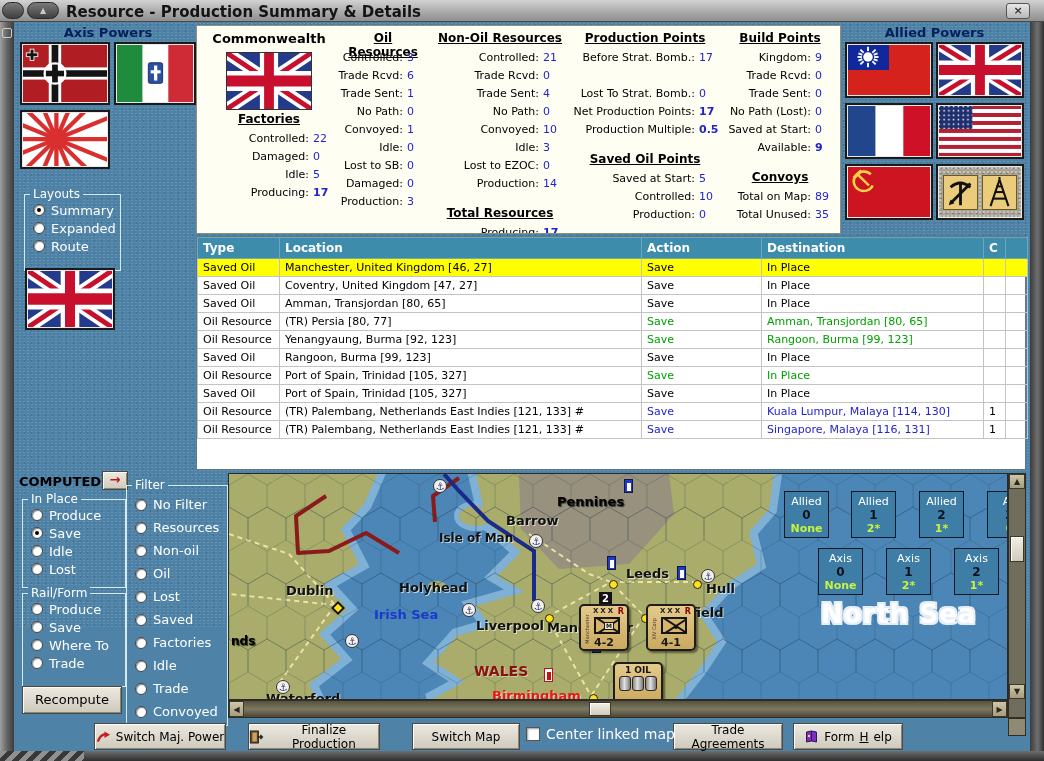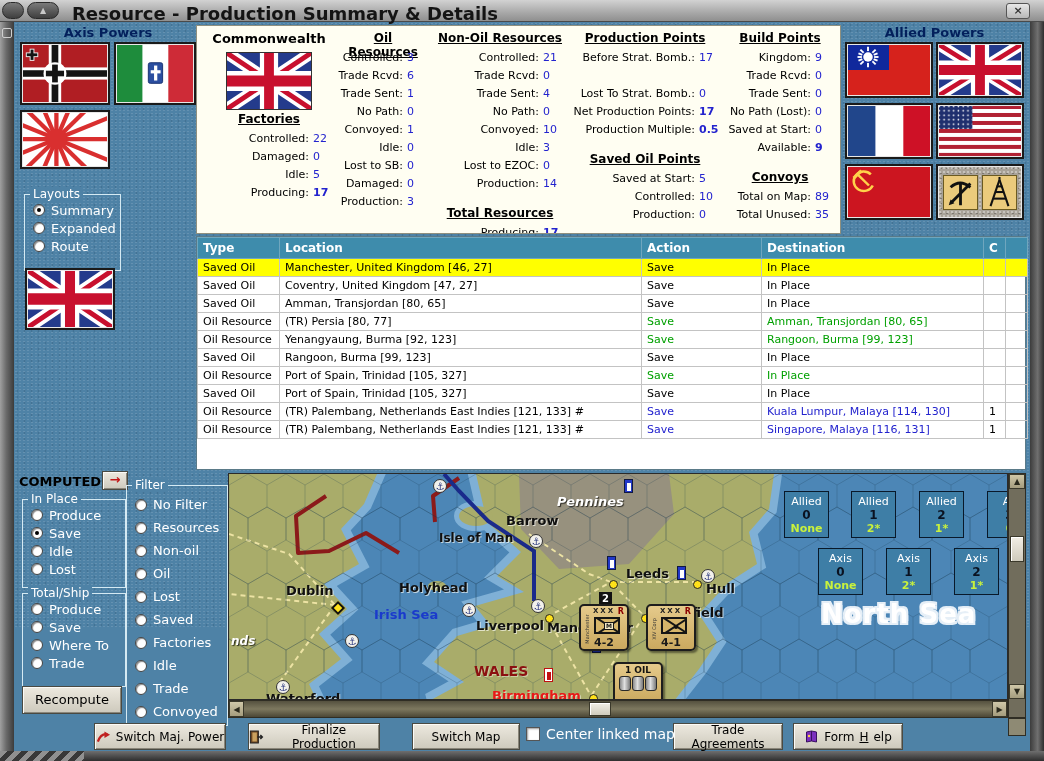--- a/index.html
+++ b/index.html
@@ -2,21 +2,21 @@
 <html><head>
 <meta charset="utf-8">
 <style>
   * { margin:0; padding:0; box-sizing:border-box; font-family:"DejaVu Sans", sans-serif; }
   html,body { background:#222; }
   #win { position:relative; width:1044px; height:761px; overflow:hidden; background:#4E82A6; }
 
   
   .titlebar { position:absolute; left:0; top:0; width:1044px; height:22px;
     background:linear-gradient(#d2d2d2,#a8a8a8 60%,#8f8f8f); border-bottom:1px solid #4a4a4a; z-index:50;}
-  .title-text { position:absolute; left:72px; top:3px; font-size:18px; font-weight:bold; color:#141414; }
+  .title-text { position:absolute; left:66px; top:3px; font-size:15px; font-weight:bold; color:#141414; }
   .sys-btn { position:absolute; top:2px; height:17px; border-radius:9px;
     background:linear-gradient(#7a7a7a,#3f3f3f); border:1px solid #2a2a2a; color:#c9c9c9;
     font-size:8px; text-align:center; line-height:15px; }
   .sys-btn.b1 { left:2px; width:22px; }
   .sys-btn.b2 { left:27px; width:32px; }
   .close-btn { position:absolute; left:1006px; top:3px; width:24px; height:16px;
     background:linear-gradient(#e8e8e8,#b8b8b8); border:1px solid #555; border-radius:3px;
     font-size:11px; font-weight:bold; color:#333; text-align:center; line-height:14px; }
   .frame-left { position:absolute; left:0; top:22px; width:14px; height:739px;
     background:linear-gradient(90deg,#a0a0a0,#6a6a6a 45%,#3c3c3c); z-index:40; }
@@ -99,21 +99,21 @@
   .arrow-btn { position:absolute; left:88px; top:449px; width:26px; height:19px;
     font-weight:bold; color:#C21616; font-size:13px; line-height:16px; }
   .recompute-btn { position:absolute; left:8px; top:664px; width:100px; height:28px; line-height:26px; }
 
   
   .map { position:absolute; left:214px; top:451px; width:780px; height:227px; overflow:hidden;
     border:1px solid #2a2a2a; background:#4C86B6; }
   .mlabel { position:absolute; font-weight:bold; font-size:12px; color:#101010; white-space:nowrap;
     text-shadow:1px 1px 0 rgba(255,255,250,.65); z-index:3; }
   .mlabel.under { z-index:2; }
-  .mlabel.white { color:#ffffff; text-shadow:1px 1px 1px rgba(0,0,0,.7); font-size:13px;font-style:italic; }
+  .mlabel.white { color:#000000; text-shadow:1px 1px 1px rgba(0,0,0,.7); font-size:13px; }
   .mlabel.seatxt { color:#1A3ACC; text-shadow:none; font-size:13px; }
   .mlabel.darkred { color:#8B1010; font-size:14px; text-shadow:1px 1px 0 rgba(255,255,250,.4); }
   .mlabel.red { color:#E81818; font-size:13px; text-shadow:1px 1px 0 rgba(255,255,250,.6); }
   .mlabel.bigsea { color:#ffffff; font-size:26px; letter-spacing:1px;
     text-shadow:2px 2px 0 #E6EFF7,-2px -2px 0 #E6EFF7,2px -2px 0 #E6EFF7,-2px 2px 0 #E6EFF7; }
   .city-dot { position:absolute; width:9px; height:9px; border-radius:50%; background:#FFE11A;
     border:1px solid #222; z-index:3; }
   .diamond { position:absolute; width:10px; height:10px; background:#FFE11A; border:2px solid #111;
     transform:rotate(45deg); z-index:3; }
   .anchor { position:absolute; width:14px; height:14px; border-radius:50%; background:#F2F1EC;
@@ -686,21 +686,21 @@
             <span class="radio"></span>
             <span class="radio-lbl">Idle</span>
           </div>
           <div class="radio-item" style="height: 18px;">
             <span class="radio"></span>
             <span class="radio-lbl">Lost</span>
           </div>
         </div>
     </div>
     <div class="group" style="left:8px; top:564px; width:104px; height:94px;">
-      <span class="group-title">Total/Ship</span>
+      <span class="group-title">Rail/Form</span>
       <div style="padding-top:6px;">
           <div class="radio-item" style="height: 18px;">
             <span class="radio"></span>
             <span class="radio-lbl">Produce</span>
           </div>
           <div class="radio-item" style="height: 18px;">
             <span class="radio"></span>
             <span class="radio-lbl">Save</span>
           </div>
           <div class="radio-item" style="height: 18px;">

